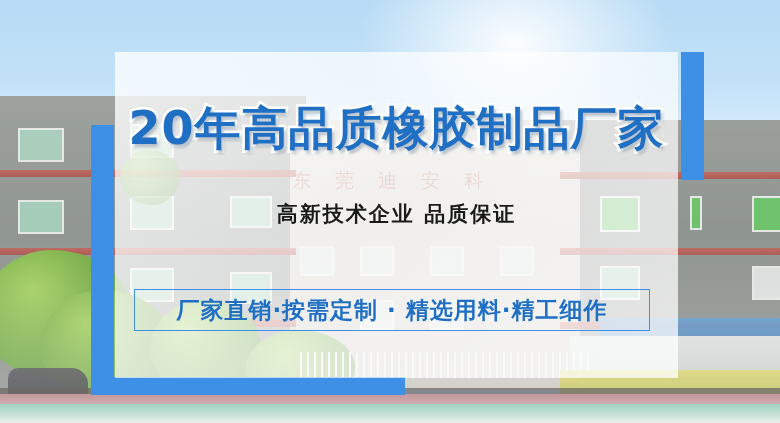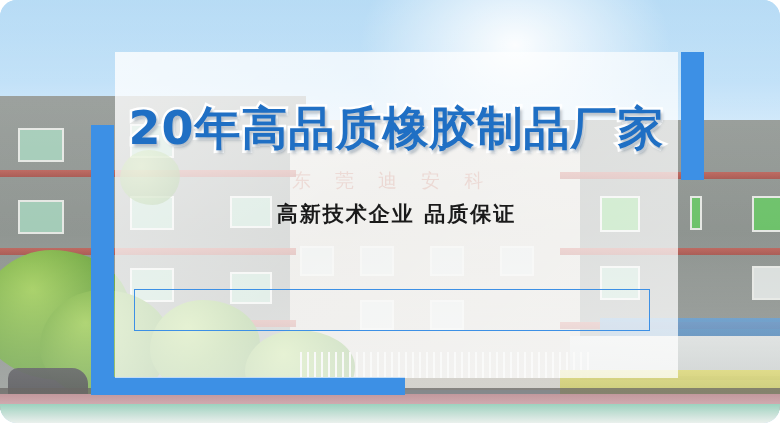--- a/index.html
+++ b/index.html
@@ -7,21 +7,20 @@
     padding: 0;
     background: #ffffff;
   }
   #banner {
     position: relative;
     width: 780px;
     height: 423px;
     overflow: hidden;
     font-family: "Liberation Sans", "DejaVu Sans", sans-serif;
     background: #bcdcf6;
-    border-radius: 17px;
   }
 
   
   .photo { position: absolute; inset: 0; overflow: hidden; }
 
   
   .sky {
     position: absolute;
     left: 0; top: 0; width: 780px; height: 180px;
     background: linear-gradient(180deg, #a8d4f3 0%, #b9ddf7 45%, #d6ebfb 80%, #e9f4fd 100%);
@@ -291,14 +290,15 @@
 
   <div class="frame-left-bar" style="background: rgb(61, 144, 229);"></div>
   <div class="frame-bottom-bar" style="background: rgb(61, 144, 229);"></div>
   <div class="frame-right-bar" style="background: rgb(61, 144, 229);"></div>
 
   <div class="panel"></div>
 
   <div class="headline">20年高品质橡胶制品厂家</div>
   <div class="subtitle">高新技术企业  品质保证</div>
   <div class="tagline-box"></div>
+  <div class="tagline">厂家直销·按需定制 · 精选用料·精工细作</div>
 
 </div>
 
 </body></html>

